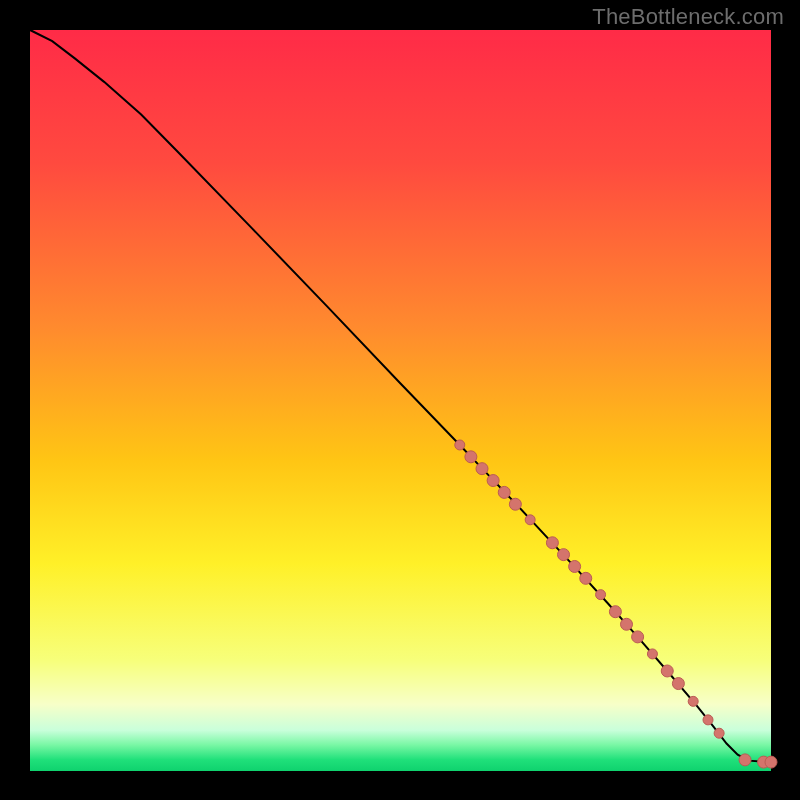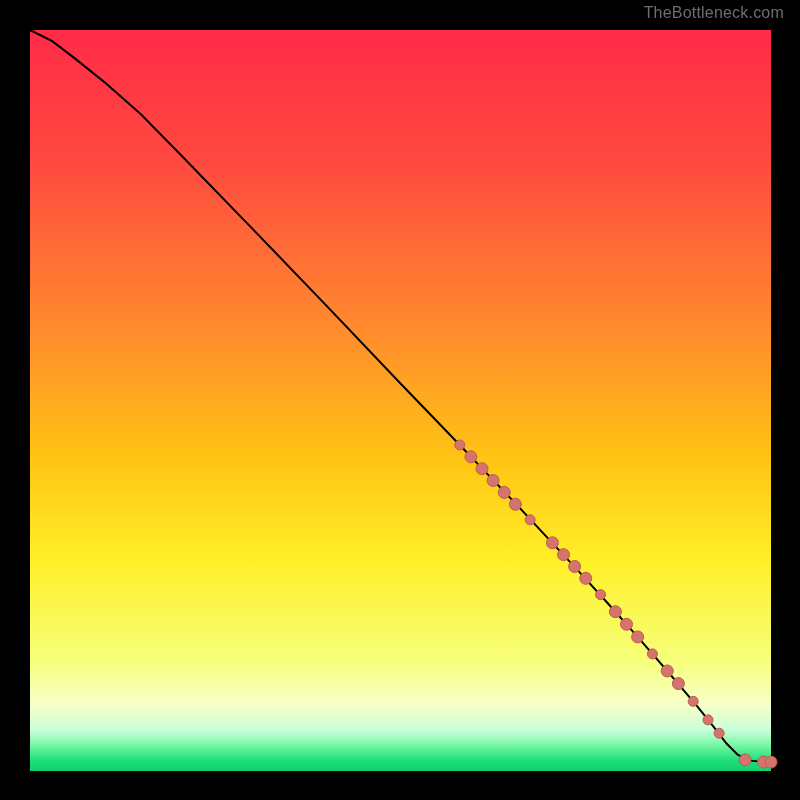--- a/index.html
+++ b/index.html
@@ -14,21 +14,21 @@
     position: relative;
     width: 800px;
     height: 800px;
     background: #000;
   }
   .attribution {
     position: absolute;
     top: 4px;
     right: 16px;
     color: #6d6d6d;
-    font-size: 16px;
+    font-size: 22px;
     font-weight: 500;
     letter-spacing: 0.2px;
   }
   svg { display: block; }
 </style>
 </head>
 <body>
 
 <div class="frame">
   <div class="attribution">TheBottleneck.com</div>

